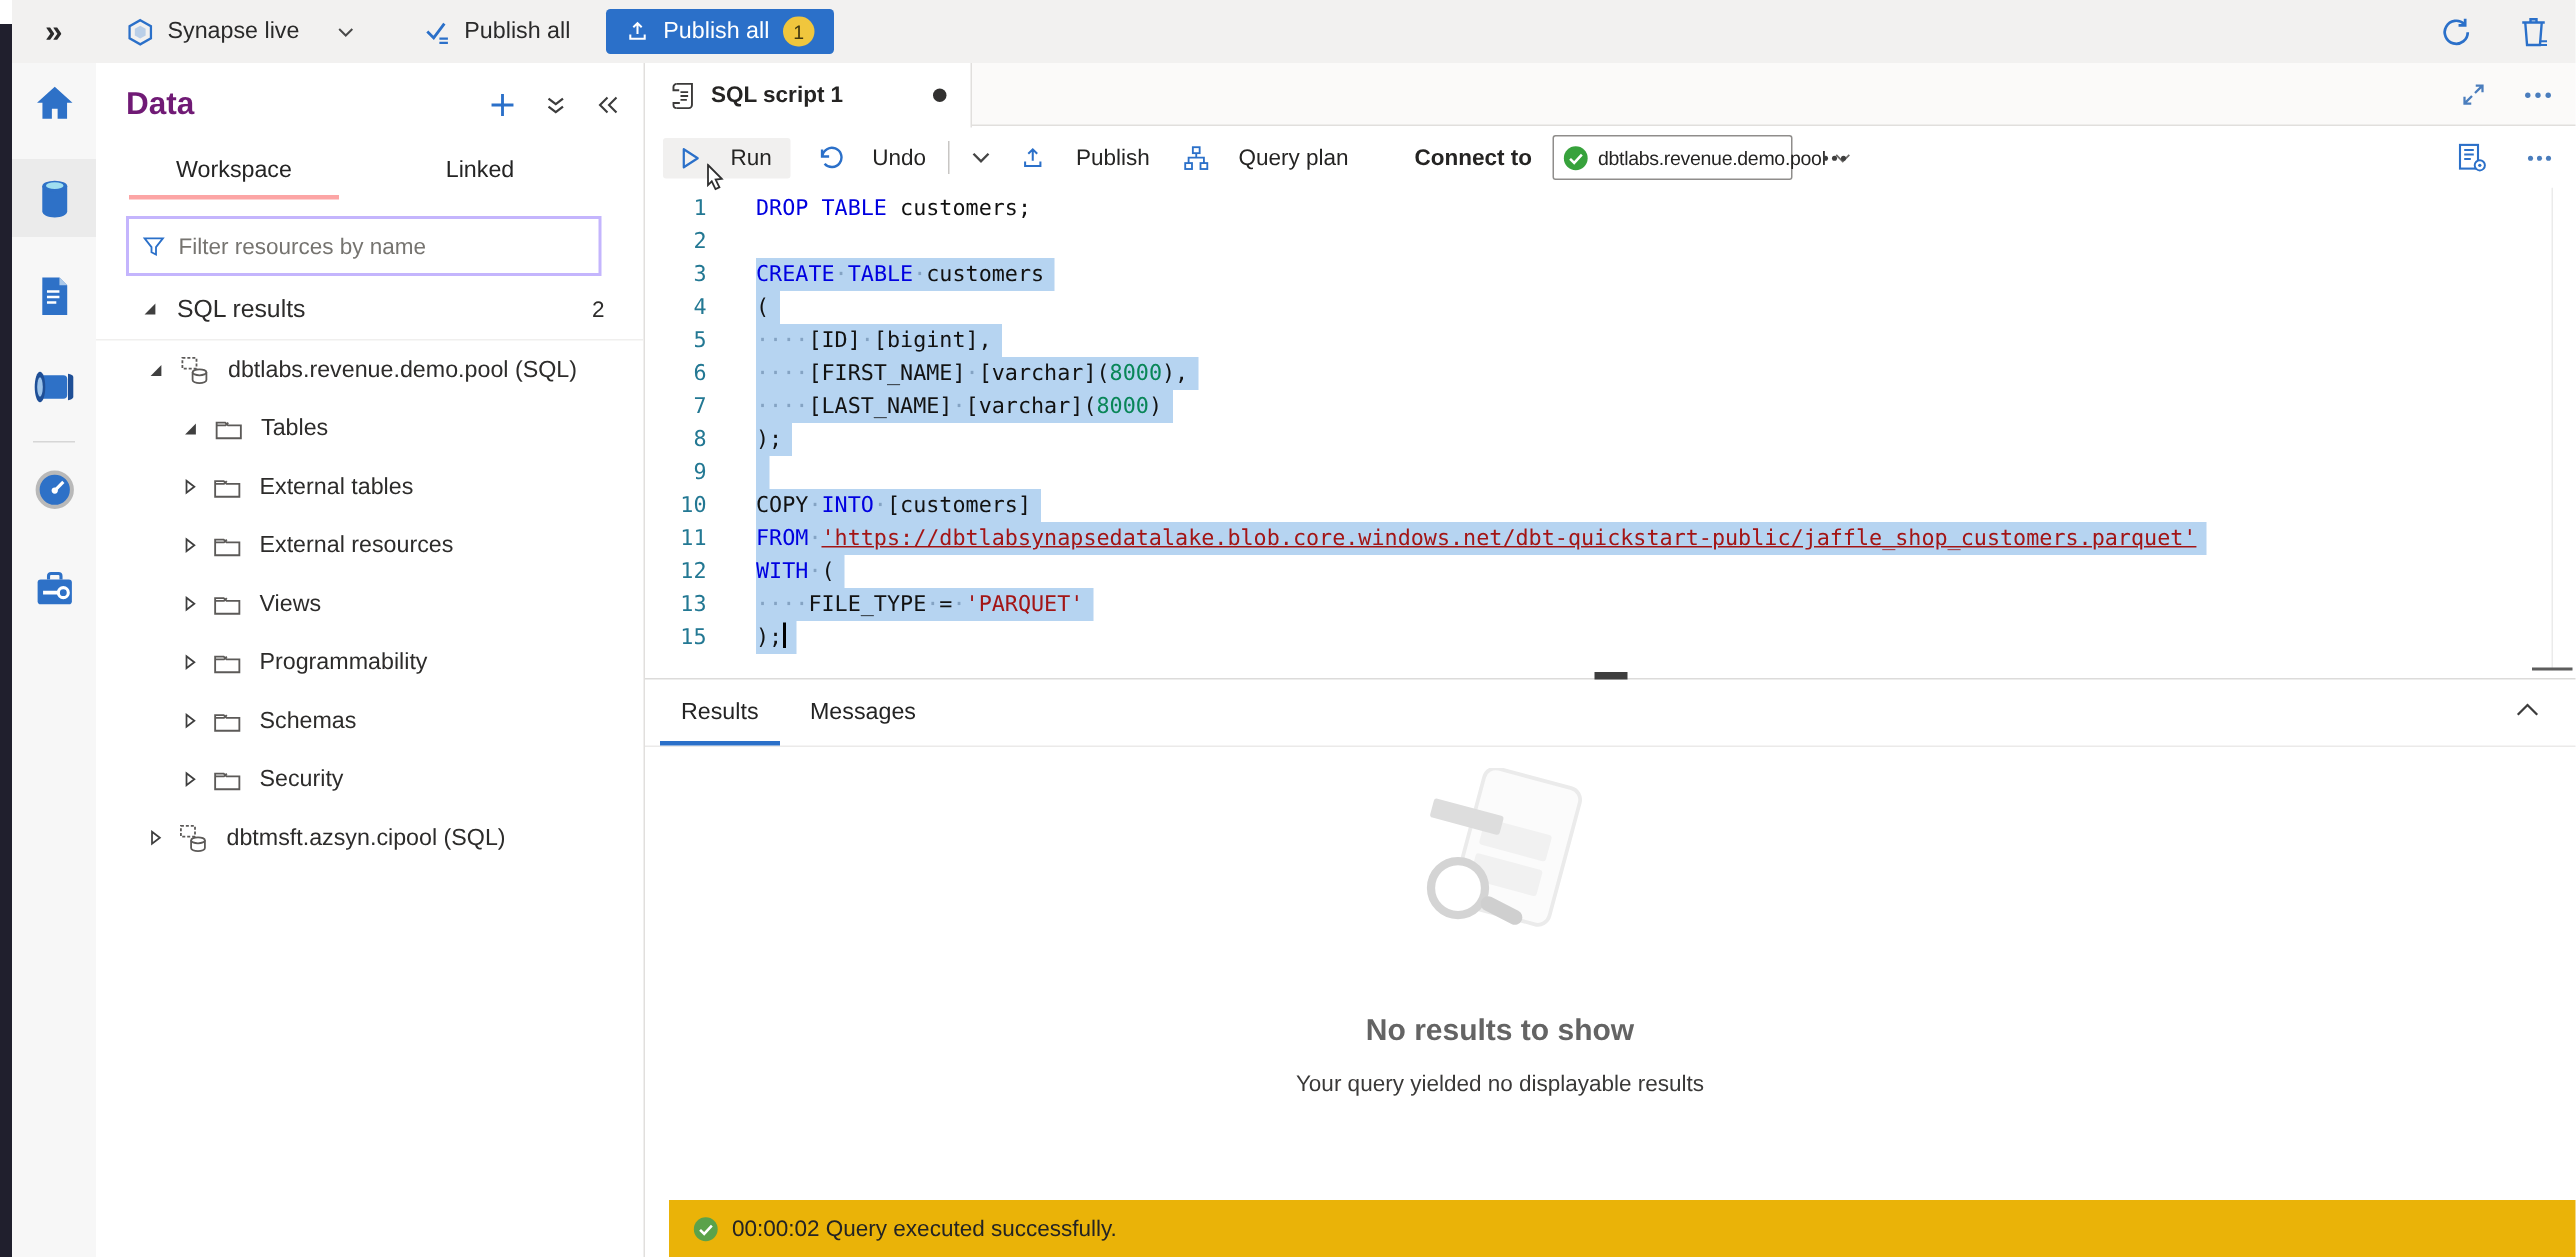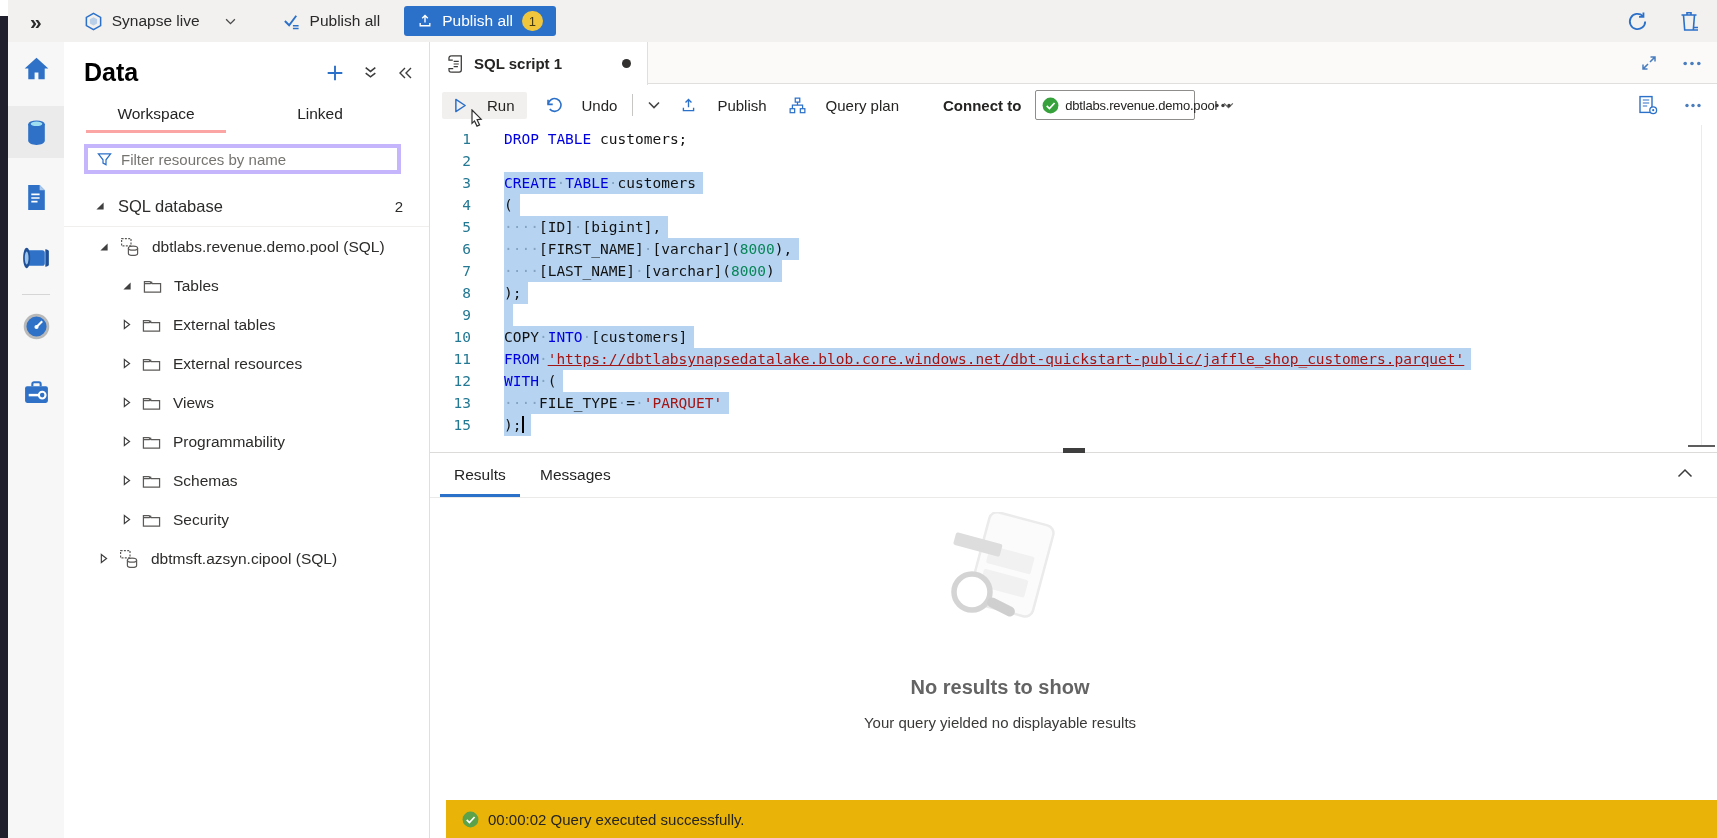--- a/index.html
+++ b/index.html
@@ -26,29 +26,29 @@
   
   .rail { position:absolute; left:8px; top:42px; bottom:0; width:56px; background:#f7f7f7; z-index:3; }
   .rail-item { position:absolute; left:0; width:56px; height:52px; display:flex; align-items:center; justify-content:center; }
   .rail-item.active { background:#ebebeb; }
   .rail-divider { position:absolute; left:14px; width:28px; height:1px; background:#d6d6d6; }
 
   
   .sidebar { position:absolute; left:64px; top:42px; bottom:0; width:366px; background:#fff;
     border-right:1px solid #e1dfdd; z-index:2; }
   .sb-header { position:absolute; top:16px; left:20px; right:16px; display:flex; align-items:center; }
-  .sb-title { font-size:25px; font-weight:bold; color:#000000; margin-right:auto; }
+  .sb-title { font-size:21px; font-weight:bold; color:#701a75; margin-right:auto; }
   .sb-header-icons { display:flex; align-items:center; gap:19px; }
   .sb-tabs { position:absolute; top:58px; left:0; right:0; height:33px; display:flex; font-size:15.5px; }
   .sb-tab { text-align:center; padding-top:5px; color:#242424; }
   .sb-tab.active { border-bottom:3px solid #fca5a5; }
   .sb-tab.t1 { margin-left:22px; width:140px; }
   .sb-tab.t2 { margin-left:34px; width:120px; }
-  .filter-box { position:absolute; top:102px; left:20px; width:317px; height:30px;
-    border:4px solid #c4b5fd; background:#fff; display:flex; align-items:center; padding:0 9px; }
+  .filter-box { position:absolute; top:102px; left:20px; width:317px; height:40px;
+    border:2px solid #c4b5fd; background:#fff; display:flex; align-items:center; padding:0 9px; }
   .filter-box input { border:none; outline:none; font-size:15px; margin-left:9px; width:250px;
     font-family:"Liberation Sans",sans-serif; color:#2a2a2a; background:transparent; }
   .filter-box input::placeholder { color:#767470; }
   .tree { position:absolute; top:144px; left:0; right:0; }
   .trow { display:flex; align-items:center; height:39px; font-size:15.5px; color:#2d2c2b; cursor:default; }
   .trow.root { height:41px; border-bottom:1px solid #f0efee; font-size:16.5px; padding-left:31px; }
   .trow.root .cnt { margin-left:auto; margin-right:26px; font-size:15px; }
   .trow .lbl { margin-left:12px; white-space:nowrap; }
   .trow.root .lbl { margin-left:13px; }
   .trow.lvl1 { padding-left:35px; } .trow.lvl1 .ticon { margin-left:11px; }
@@ -250,21 +250,21 @@
     <input placeholder="Filter resources by name" style="">
   </div>
 
   <div class="tree">
     <div class="trow root">
       <span>
           <svg width="10" height="10" viewBox="0 0 10 10">
             <path d="M8.6 1.4v7.2H1.4z" fill="#3f3f3f"></path>
           </svg>
         </span>
-      <span class="lbl">SQL database</span>
+      <span class="lbl">SQL results</span>
       <span class="cnt">2</span>
     </div>
 
     <div class="trow lvl1">
       <span>
           <svg width="10" height="10" viewBox="0 0 10 10">
             <path d="M8.6 1.4v7.2H1.4z" fill="#3f3f3f"></path>
           </svg>
         </span>
       <span class="ticon">

